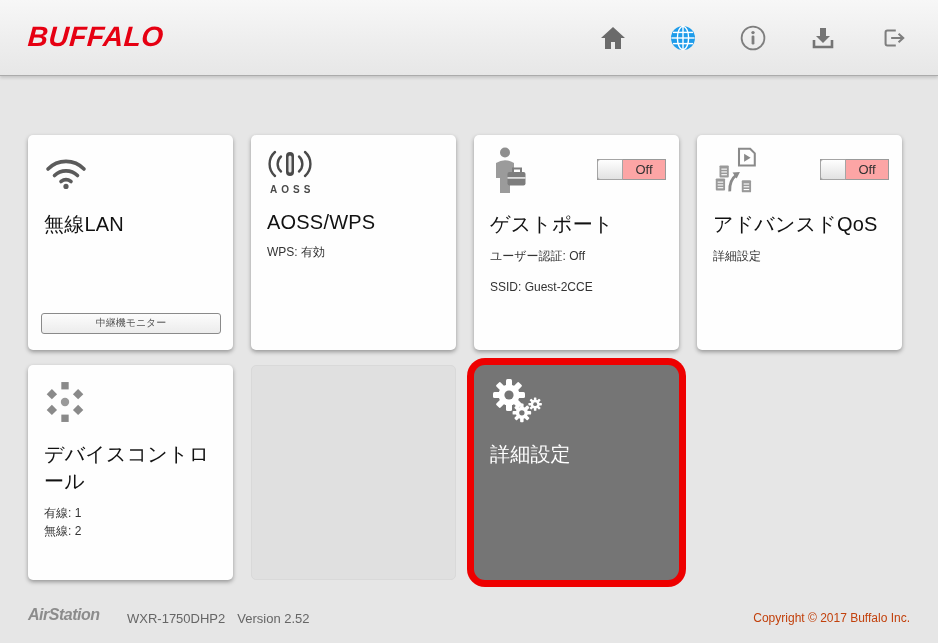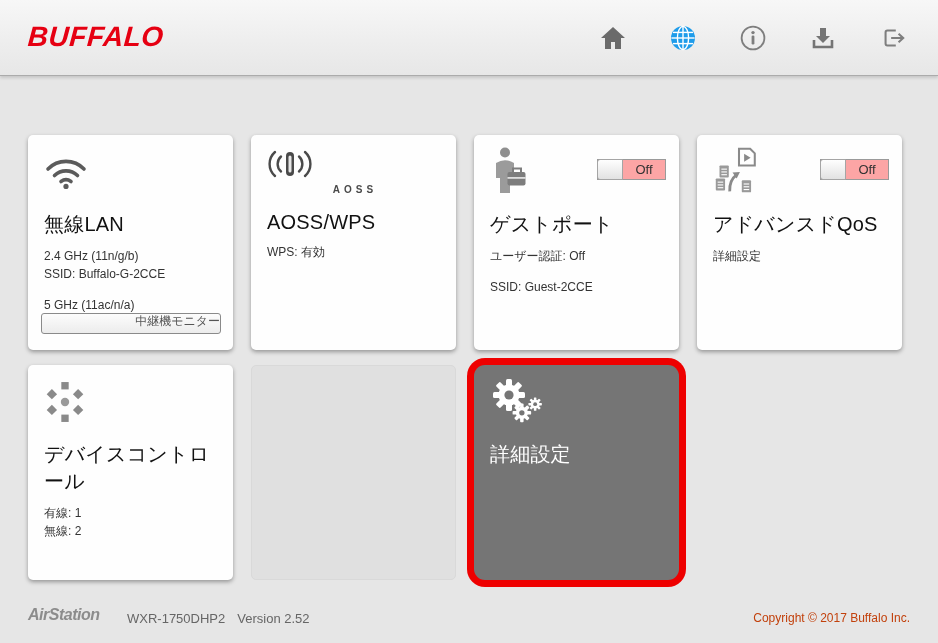--- a/index.html
+++ b/index.html
@@ -20,25 +20,25 @@
   .card{position:relative;background:#fefefe;border-radius:5px;
     box-shadow:0 2px 4px rgba(0,0,0,0.35);padding:12px 16px;box-sizing:border-box;cursor:pointer;}
   .card.empty{background:#e0e0e0;box-shadow:none;border:1px solid #d9d9d9;cursor:default;}
   .card.dark{background:#757575;box-shadow:0 0 0 7px #ee0000;border-radius:11px;}
   .icon-area{height:52px;position:relative;}
   .card-title{font-size:20px;font-weight:normal;color:#111;margin-top:12px;letter-spacing:0.2px;}
   .card.dark .card-title{color:#fff;}
   .card-body{margin-top:9px;font-size:12px;color:#333;line-height:1.5;}
   .group-gap{height:13px;}
 
-  .aoss-label{font-size:10px;font-weight:bold;letter-spacing:4px;color:#4a4a4a;margin:1px 0 0 3px;text-align:center;}
+  .aoss-label{font-size:10px;font-weight:bold;letter-spacing:4px;color:#4a4a4a;margin:1px 0 0 3px;}
 
   .relay-btn{position:absolute;left:13px;right:12px;bottom:16px;height:19px;
-    font-size:12px;color:#555;background:linear-gradient(#fcfcfc,#ececec);
-    border:1px solid #8a8a8a;border-radius:3px;text-align:right;line-height:17px;cursor:pointer;font-family:Liberation Mono, monospace;}
+    font-size:10px;color:#555;background:linear-gradient(#fcfcfc,#ececec);
+    border:1px solid #8a8a8a;border-radius:3px;text-align:center;line-height:17px;cursor:pointer;}
 
   .toggle{position:absolute;top:24px;right:13px;width:69px;height:21px;border:1px solid #9a9a9a;
     border-radius:0;background:#fca5a5;box-sizing:border-box;display:flex;cursor:pointer;}
   .toggle .knob{width:26px;height:21px;margin:-1px 0 0 -1px;box-sizing:border-box;
     background:linear-gradient(#fefefe,#e2e2e2);border:1px solid #a5a5a5;border-radius:3px 0 0 3px;}
   .toggle .t-label{flex:1;text-align:center;font-size:13px;color:#333;line-height:19px;}
 
   
   .footer-logo{position:absolute;left:28px;top:606px;font-size:16px;font-weight:bold;font-style:italic;
     color:#8c8c8c;letter-spacing:-0.5px;}
@@ -102,27 +102,20 @@
         <svg width="44" height="34" viewBox="0 0 44 34" style="margin-top:8px">
           <g fill="none" stroke="#5b5b5b" stroke-width="3.6" stroke-linecap="round">
             <path d="M4 14 A25 25 0 0 1 40 14"></path>
             <path d="M10.5 20.5 A16.5 16.5 0 0 1 33.5 20.5"></path>
             <path d="M17 26.5 A8.5 8.5 0 0 1 27 26.5"></path>
           </g>
           <circle cx="22" cy="31.4" r="2.6" fill="#5b5b5b"></circle>
         </svg>
       </div>
       <div class="card-title">無線LAN</div>
-      <div class="card-body">
-        <div>2.4 GHz (11n/g/b)</div>
-        <div>SSID: Buffalo-G-2CCE</div>
-        <div class="group-gap"></div>
-        <div>5 GHz (11ac/n/a)</div>
-        <div>SSID: Buffalo-A-2CCE</div>
-      </div>
       <div class="relay-btn">中継機モニター</div>
     </div>
 
     <div class="card">
       <div class="icon-area">
         <svg width="46" height="30" viewBox="0 0 46 30" style="margin-top:2px">
           <g fill="none" stroke="#4a4a4a" stroke-width="2.4" stroke-linecap="round">
             <path d="M8 3 A16 16 0 0 0 8 27"></path>
             <path d="M14 7.5 A10 10 0 0 0 14 22.5"></path>
             <path d="M38 3 A16 16 0 0 1 38 27"></path>

